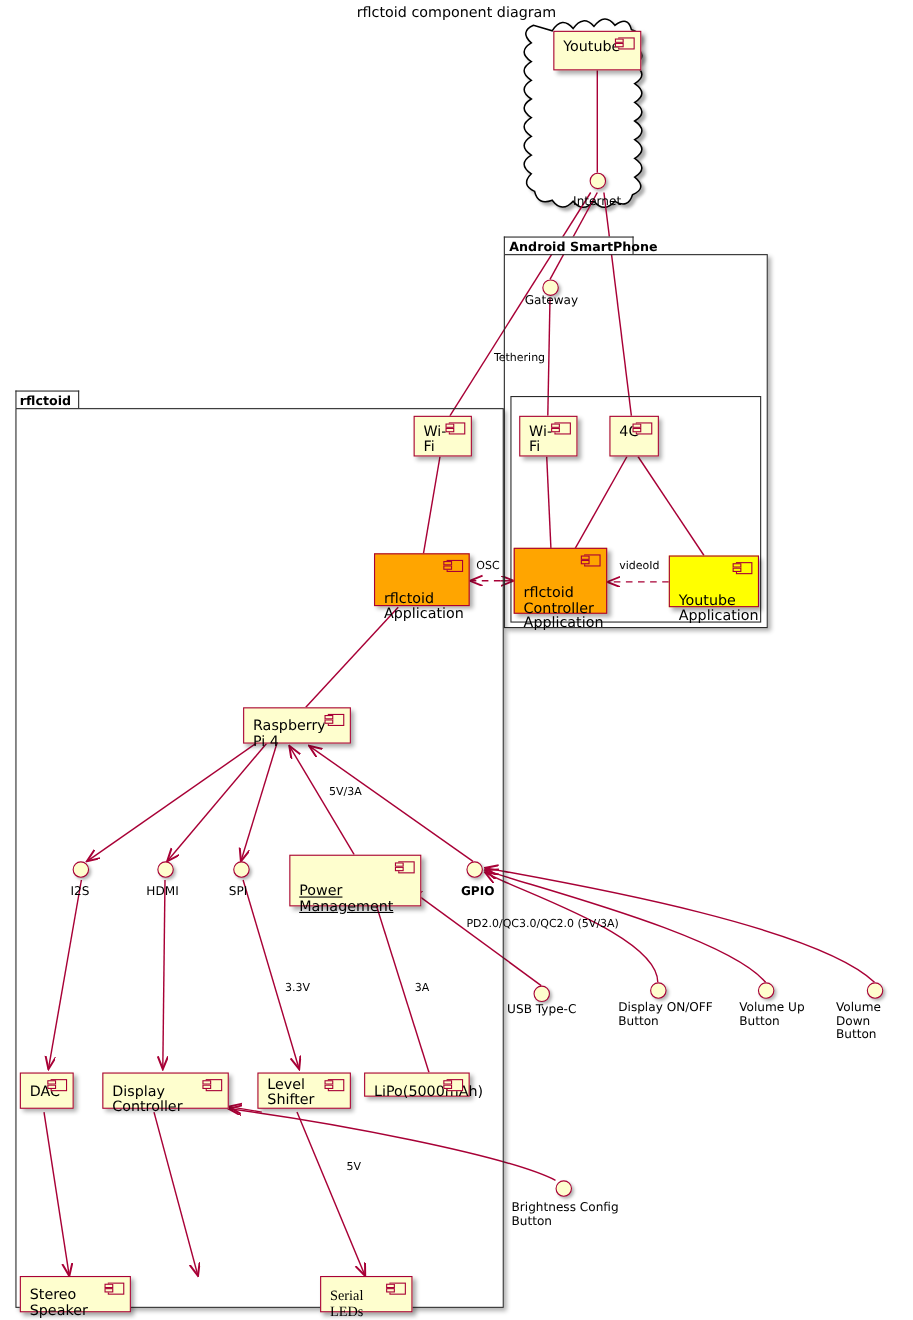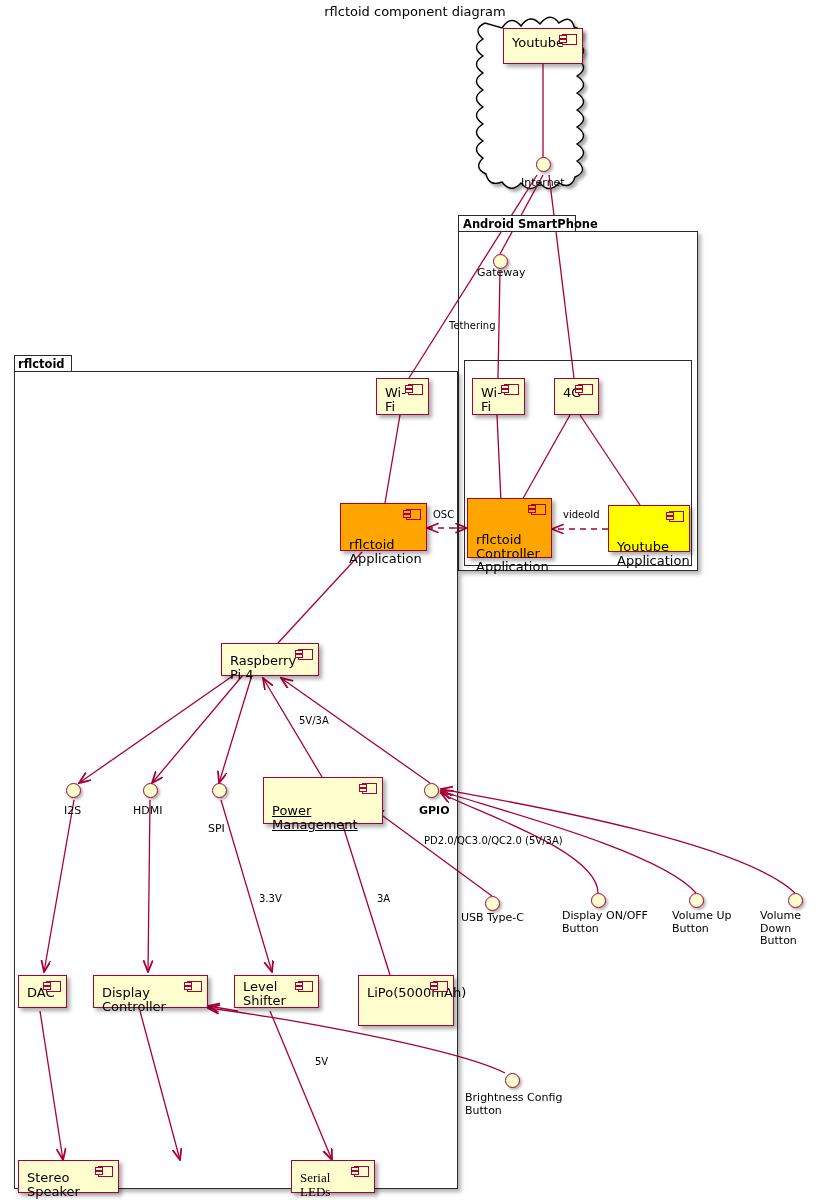--- a/index.html
+++ b/index.html
@@ -210,21 +210,21 @@
   <div class="cmp" style="left:93px;top:975px;width:115px;height:33px;padding-top:10px;">
     <span class="cicon"></span>
     <span>Display Controller</span>
   </div>
 
   <div class="cmp" style="left:234px;top:975px;width:85px;height:33px;padding-top:4px;">
     <span class="cicon"></span>
     <span>Level Shifter</span>
   </div>
 
-  <div class="cmp" style="left:358px;top:975px;width:96px;height:51px;padding-top:10px;">
+  <div class="cmp" style="left:331px;top:975px;width:96px;height:22px;padding-top:10px;">
     <span class="cicon"></span>
     <span>LiPo(5000mAh)</span>
   </div>
 
   <div class="cmp" style="left:18px;top:1160px;width:101px;height:33px;padding-top:10px;">
     <span class="cicon"></span>
     <span>Stereo Speaker</span>
   </div>
 
 
@@ -239,21 +239,21 @@
   <div class="iface" style="left:493px;top:254px;"></div>
   <div class="ifacelbl" style="left:477px;top:267px;">Gateway</div>
 
   <div class="iface" style="left:66px;top:783px;"></div>
   <div class="ifacelbl" style="left:64px;top:805px;">I2S</div>
 
   <div class="iface" style="left:143px;top:783px;"></div>
   <div class="ifacelbl" style="left:133px;top:805px;">HDMI</div>
 
   <div class="iface" style="left:212px;top:783px;"></div>
-  <div class="ifacelbl" style="left:208px;top:805px;margin-top:18px;">SPI</div>
+  <div class="ifacelbl" style="left:208px;top:805px;">SPI</div>
 
   <div class="iface" style="left:424px;top:783px;"></div>
   <div class="ifacelbl" style="left:419px;top:805px;font-weight:bold;">GPIO</div>
 
   <div class="iface" style="left:485px;top:896px;"></div>
   <div class="ifacelbl" style="left:461px;top:912px;">USB Type-C</div>
 
   <div class="iface" style="left:591px;top:893px;"></div>
   <div class="ifacelbl" style="left:562px;top:910px;white-space:pre-line;">Display ON/OFF
 Button</div>

